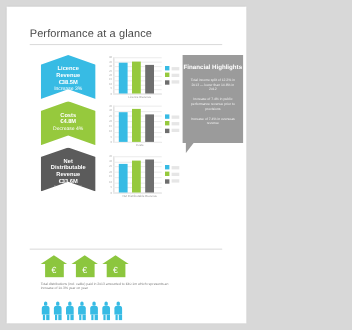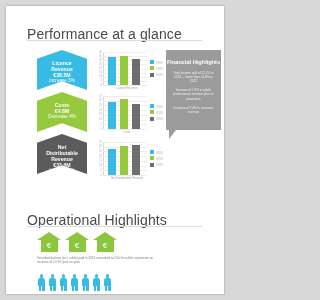--- a/index.html
+++ b/index.html
@@ -12,21 +12,21 @@
   .page{
     position:absolute;left:6px;top:6px;
     width:218px;height:288px;
     background:#ffffff;
     box-shadow:0 0 2px rgba(0,0,0,.35);
     overflow:hidden;
   }
   
   .sec-title{
     position:absolute;
-    font-size:14px;color:#4a4a4a;
+    font-size:10px;color:#4a4a4a;
     letter-spacing:.1px;white-space:nowrap;
   }
   .sec-rule{
     position:absolute;height:1px;background:#dcdcdc;
   }
   #perf-title{left:21px;top:20px;}
   #perf-rule{left:21px;top:34px;width:175px;}
   #ops-title{left:21px;top:206px;}
   #ops-rule{left:21px;top:220px;width:175px;}
 
@@ -275,21 +275,20 @@
     </div>
 
   <div id="fin-bubble">
     <span id="fin-title">Financial Highlights</span>
     <span class="fin-p">Total income split of 12.2% in 2013 — lower than 14.8% in 2012</span>
     <span class="fin-p">Increase of 7.4% in public performance revenue prior to provisions</span>
     <span class="fin-p">Increase of 7.4% in overseas revenue</span>
   </div>
   <div id="fin-tail"></div>
 
-  <div class="sec-title" id="ops-title">Operational Highlights</div>
   <div class="sec-rule" id="ops-rule"></div>
 
   <div class="house" id="house-1">
     <div class="roof"></div>
     <div class="body"></div>
     <div class="euro">€</div>
   </div>
   <div class="house" id="house-2">
     <div class="roof"></div>
     <div class="body"></div>

